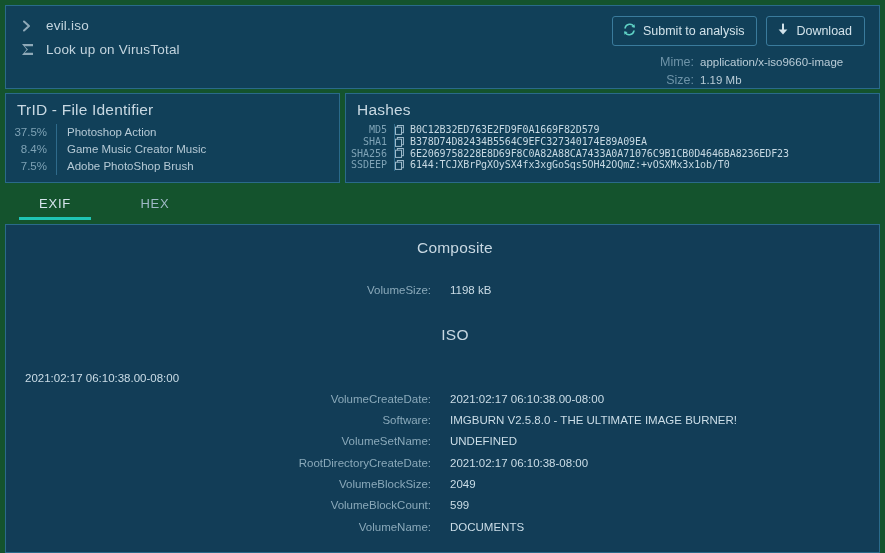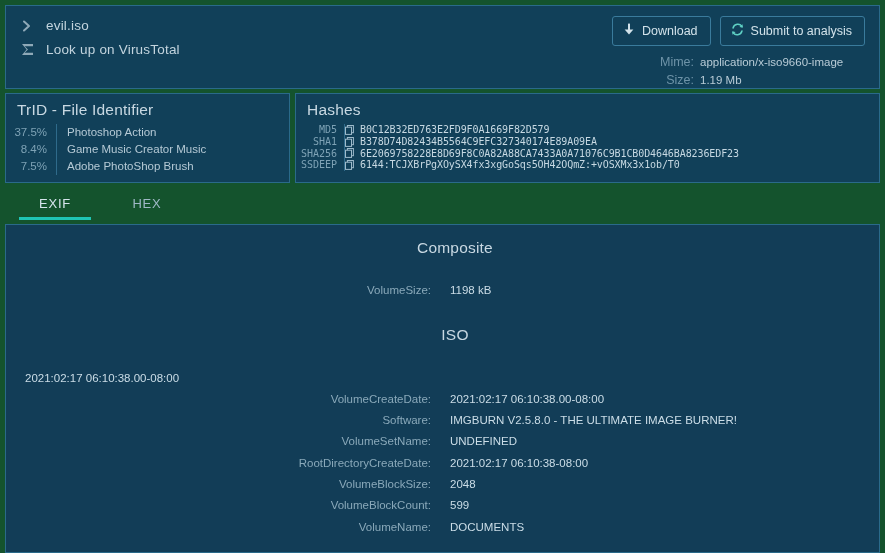--- a/index.html
+++ b/index.html
@@ -88,21 +88,21 @@
     gap: 5px;
     margin-top: 4px;
     height: 90px;
     flex: none;
   }
   .card {
     border: 1px solid #2a6a8a;
     background: #114059;
     overflow: hidden;
   }
-  .card.trid { width: 285px; flex: none; }
+  .card.trid { width: 335px; flex: none; }
   .card.hashes { flex: 1; }
   .card-title {
     font-size: 15.5px;
     color: #c8d8e2;
     padding: 7px 0 5px 11px;
     letter-spacing: .2px;
   }
   .kv-list { padding: 0 0 0 0; }
   .kv-row {
     display: flex;
@@ -152,21 +152,21 @@
     font-family: "DejaVu Sans Mono", monospace;
     font-size: 10px;
     letter-spacing: -0.1px;
     white-space: nowrap;
   }
 
   
   .tabs {
     display: flex;
     padding-left: 14px;
-    gap: 0;
+    gap: 8px;
     height: 30px;
     align-items: flex-end;
     margin-top: 7px;
     flex: none;
   }
   .tab {
     font-size: 13px;
     color: #9fb8c6;
     padding: 0 0 6px 0;
     width: 72px;
@@ -243,38 +243,38 @@
         <span class="hl-text">Look up on VirusTotal</span>
       </div>
 
     </div>
 
     <div class="header-right">
       <div class="btn-row">
 
         <button class="btn">
           <span>
-            <svg width="12" height="13" viewBox="0 0 12 13">
-              <rect x="5" y="0.6" width="2" height="7" fill="#d2e2ea"></rect>
-              <path d="M1.6 6.5 L6 11.6 L10.4 6.5 Z" fill="#d2e2ea"></path>
-            </svg>
-          </span>
-          <span>Download</span>
-        </button>
-
-        <button class="btn">
-          <span>
             <svg width="13" height="13" viewBox="0 0 14 14">
               <path d="M12 4.2 A5.3 5.3 0 0 0 2.2 5.4" stroke="#5fd0c4" stroke-width="1.6" fill="none" stroke-linecap="round"></path>
               <path d="M2 9.8 A5.3 5.3 0 0 0 11.8 8.6" stroke="#5fd0c4" stroke-width="1.6" fill="none" stroke-linecap="round"></path>
               <path d="M12.6 1.3 L12.3 4.8 L9 4.2 Z" fill="#5fd0c4"></path>
               <path d="M1.4 12.7 L1.7 9.2 L5 9.8 Z" fill="#5fd0c4"></path>
             </svg>
           </span>
           <span>Submit to analysis</span>
+        </button>
+
+        <button class="btn">
+          <span>
+            <svg width="12" height="13" viewBox="0 0 12 13">
+              <rect x="5" y="0.6" width="2" height="7" fill="#d2e2ea"></rect>
+              <path d="M1.6 6.5 L6 11.6 L10.4 6.5 Z" fill="#d2e2ea"></path>
+            </svg>
+          </span>
+          <span>Download</span>
         </button>
 
       </div>
 
       <div class="meta-row">
         <span class="meta-label">Mime:</span>
         <span class="meta-value">application/x-iso9660-image</span>
       </div>
       <div class="meta-row size">
         <span class="meta-label">Size:</span>
@@ -403,21 +403,21 @@
       <div class="exif-row">
         <span class="exif-key">VolumeSetName:</span>
         <span class="exif-val">UNDEFINED</span>
       </div>
       <div class="exif-row">
         <span class="exif-key">RootDirectoryCreateDate:</span>
         <span class="exif-val">2021:02:17 06:10:38-08:00</span>
       </div>
       <div class="exif-row">
         <span class="exif-key">VolumeBlockSize:</span>
-        <span class="exif-val">2048</span>
+        <span class="exif-val">2049</span>
       </div>
       <div class="exif-row">
         <span class="exif-key">VolumeBlockCount:</span>
         <span class="exif-val">599</span>
       </div>
       <div class="exif-row">
         <span class="exif-key">VolumeName:</span>
         <span class="exif-val">DOCUMENTS</span>
       </div>
 

